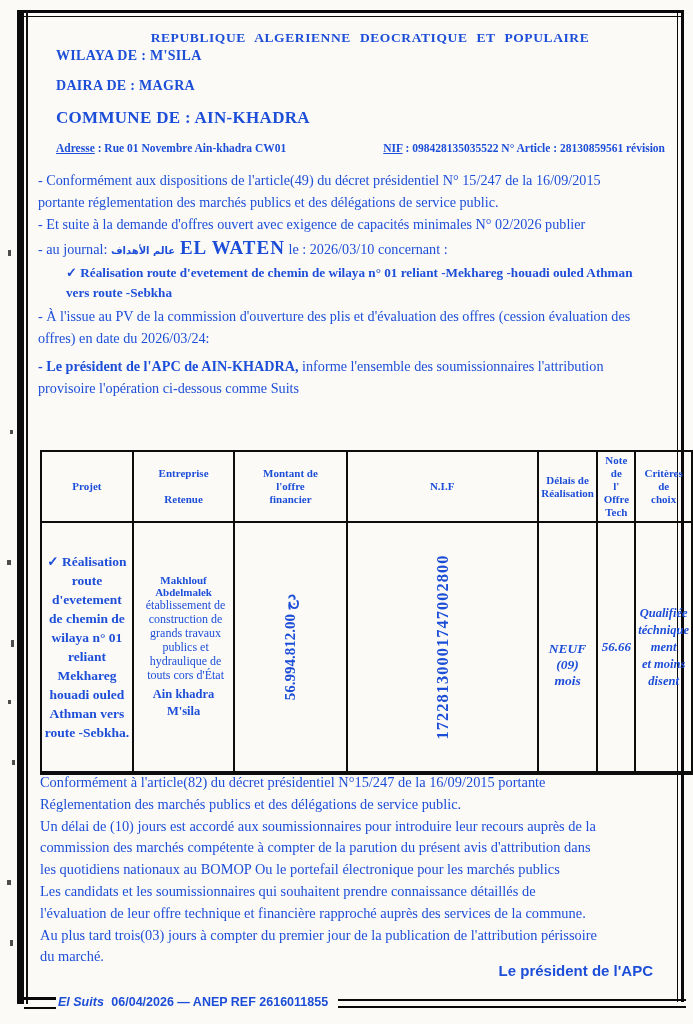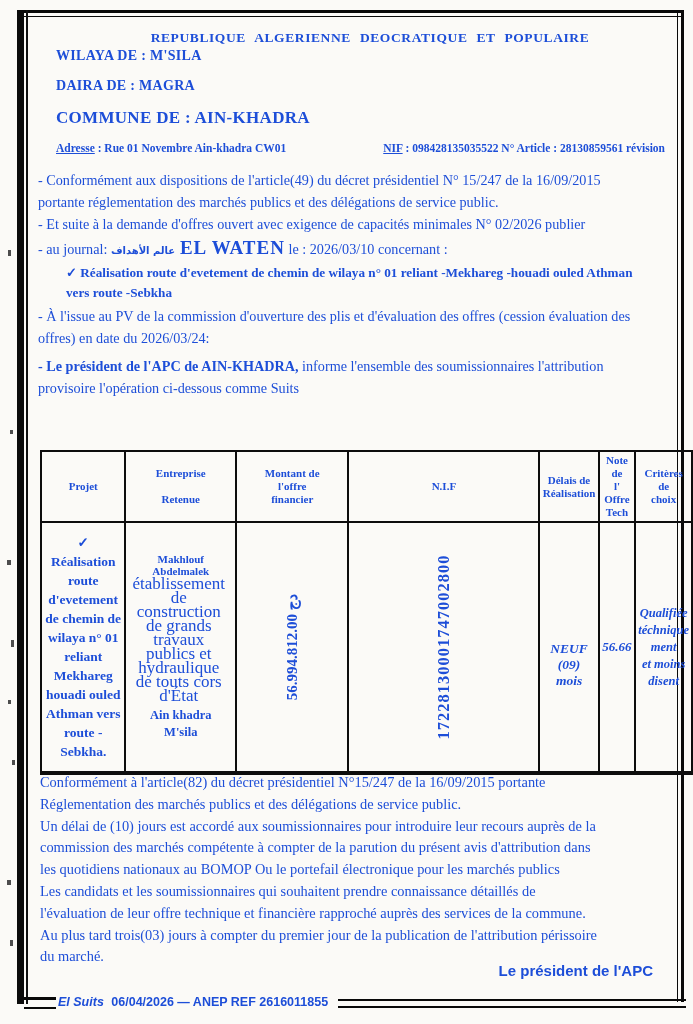--- a/index.html
+++ b/index.html
@@ -35,21 +35,21 @@
   .b{font-weight:bold;}
   
   table.award{position:absolute;top:450px;left:40px;border-collapse:collapse;table-layout:fixed;
               border:2.5px solid #0d0d0d;border-bottom:4px solid #0d0d0d;}
   table.award th,table.award td{border:2px solid #0d0d0d;padding:2px;vertical-align:middle;text-align:center;overflow:hidden;}
   table.award th{height:60px;font-size:11px;font-weight:bold;line-height:13px;white-space:pre-line;}
   table.award td{height:244px;}
   .w1{width:164px;} .w2{width:183px;} .w3{width:61px;} .w4{width:40px;} .w5{width:60px;} .w6{width:44px;} .w7{width:47px;}
   .cell-projet{font-weight:bold;font-size:13.5px;line-height:19px;white-space:pre-line;}
   .ent-name{font-weight:bold;font-size:11px;margin-bottom:0;}
-  .ent-desc{font-size:17px;line-height:14px;margin:0 4px 4px 0;}
+  .ent-desc{font-size:12px;line-height:14px;margin:0 4px 4px 8px;}
   .ent-city{font-weight:bold;font-size:12.5px;line-height:17px;}
   .vwrap{display:flex;align-items:center;justify-content:center;height:100%;}
   .vtext{transform:rotate(-90deg);white-space:nowrap;font-weight:bold;}
   .vt-montant{font-size:15px;letter-spacing:.5px;}
   .vt-nif{font-size:16.5px;letter-spacing:1px;}
   .cell-delais{font-weight:bold;font-style:italic;font-size:13.5px;line-height:16px;white-space:pre-line;margin-top:36px;}
   .cell-note{font-weight:bold;font-style:italic;font-size:13px;}
   .cell-crit{font-style:italic;font-size:12.5px;font-weight:bold;line-height:17px;white-space:pre-line;}
   
   .bottom{position:absolute;top:772px;left:40px;width:628px;font-size:14.4px;line-height:21.8px;}

